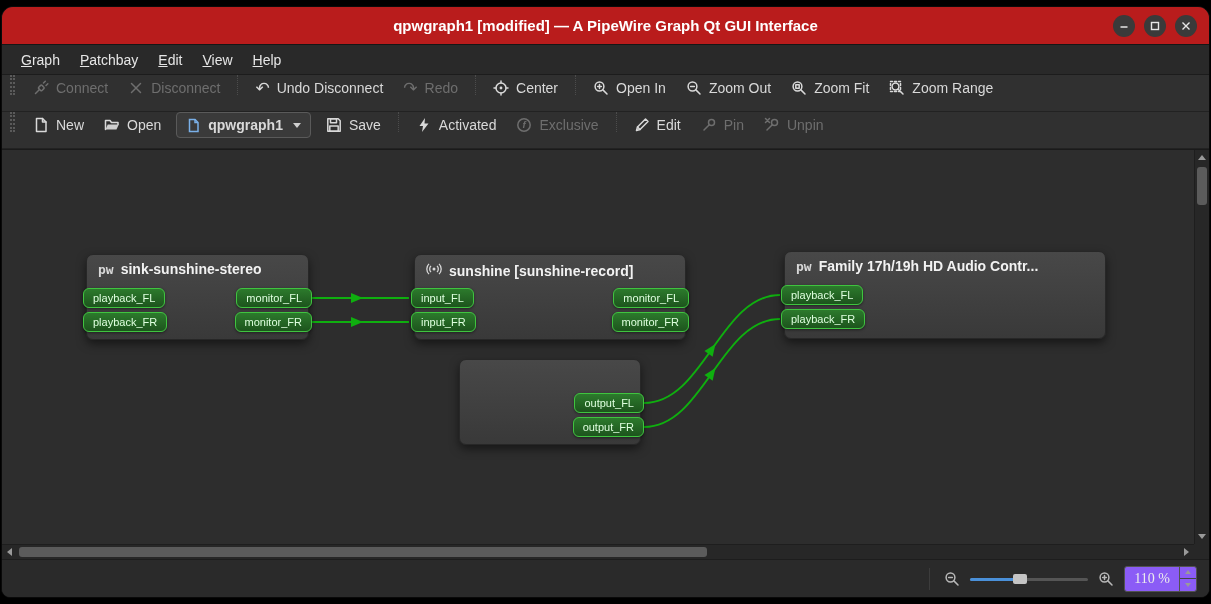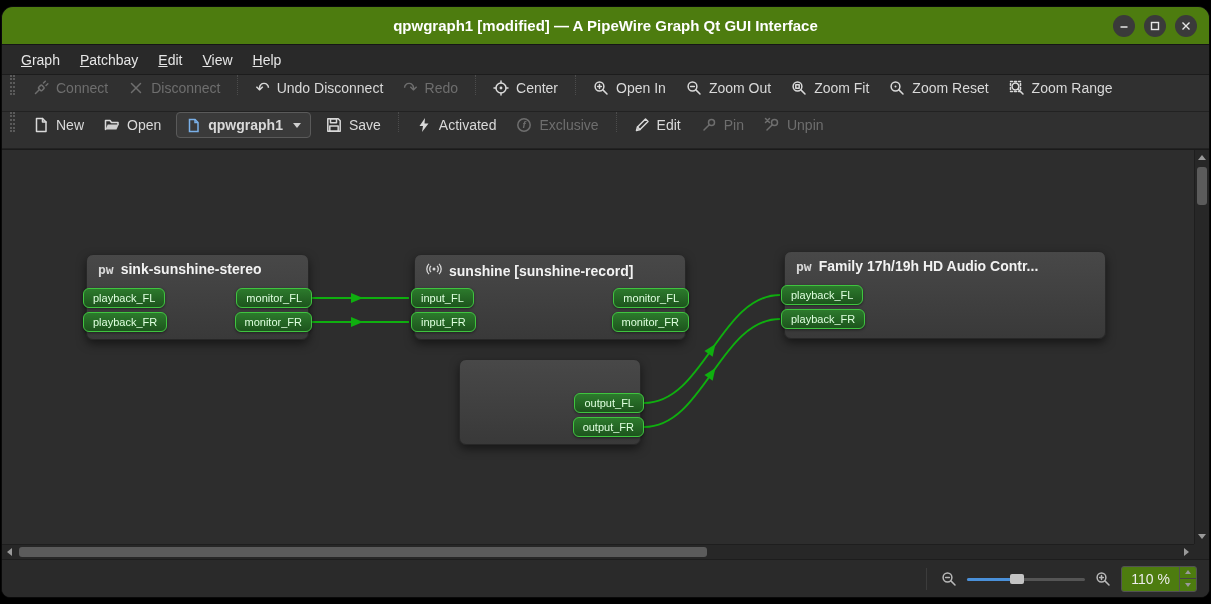--- a/index.html
+++ b/index.html
@@ -6,21 +6,21 @@
   html,body { width:1211px; height:604px; background:#000; overflow:hidden;
               font-family:"Liberation Sans", sans-serif; }
   .window {
     position:absolute; left:1px; right:1px; top:6px; bottom:6px;
     background:#2e2e2e; border:1px solid #0a0a0a;
     border-radius:12px 12px 9px 9px; overflow:hidden;
     display:flex; flex-direction:column;
   }
   
   .titlebar {
-    height:38px; flex:0 0 38px; background:#4d7c0f; border-bottom:1px solid #161616;
+    height:38px; flex:0 0 38px; background:#b91c1c; border-bottom:1px solid #161616;
     display:flex; align-items:center; justify-content:center; position:relative;
   }
   .titlebar .title { color:#fff; font-weight:bold; font-size:15px; }
   .winbtns { position:absolute; right:12px; top:8px; display:flex; gap:9px; }
   .winbtn { width:22px; height:22px; border-radius:50%; background:#3a3a3a;
             display:grid; place-items:center; }
   .winbtn svg { stroke:#e6e6e6; stroke-width:1.4; fill:none; }
   
   .menubar {
     height:30px; flex:0 0 30px; background:#292929; border-bottom:1px solid #1c1c1c;
@@ -97,22 +97,22 @@
                gap:10px; padding:0 12px; color:#cfcfcf; }
   .statusbar svg { stroke:#b8b8b8; fill:none; stroke-width:1.5; stroke-linecap:round; }
   .status-sep { width:0; height:22px; border-left:1px solid #3c3c3c; margin-right:4px; }
   .zslider { position:relative; width:118px; height:20px; }
   .ztrack { position:absolute; left:0; right:0; top:9px; height:3px; background:#555;
             border-radius:2px; }
   .zfill { position:absolute; left:0; width:42%; top:9px; height:3px;
            background:var(--accent,#4a90d9); border-radius:2px; }
   .zhandle { position:absolute; left:calc(42% - 7px); top:5px; width:14px; height:10px;
              background:#c4c4c4; border-radius:2px; }
-  .spinbox { display:flex; align-items:stretch; height:26px; background:#4d7c0f;
-             border:1px solid #525252; border-radius:3px; overflow:hidden; }
+  .spinbox { display:flex; align-items:stretch; height:26px; background:#8b5cf6;
+             border:1px solid #525252; border-radius:3px; overflow:hidden;font-family:Liberation Serif, serif; }
   .spin-value { display:flex; align-items:center; padding:0 9px; color:#ececec;
                 font-size:14px; }
   .spin-arrows { width:17px; border-left:1px solid #525252; display:flex;
                  flex-direction:column; }
   .spin-btn { flex:1; display:grid; place-items:center; }
   .spin-btn + .spin-btn { border-top:1px solid #454545; }
   .spin-btn .tri-up { border-left-width:3.5px; border-right-width:3.5px; border-bottom-width:4px; }
   .spin-btn .tri-down { border-left-width:3.5px; border-right-width:3.5px; border-top-width:4px; }
 </style>
 </head>
@@ -200,28 +200,20 @@
         </svg>
       <span>Zoom Out</span>
     </div>
     <div class="tbtn">
       <svg width="16" height="16">
           <circle cx="6.5" cy="6.5" r="4.4"></circle>
           <line x1="9.9" y1="9.9" x2="14" y2="14"></line>
           <rect x="4.8" y="4.8" width="3.4" height="3.4"></rect>
         </svg>
       <span>Zoom Fit</span>
-    </div>
-    <div class="tbtn">
-      <svg width="16" height="16">
-          <circle cx="6.5" cy="6.5" r="4.4"></circle>
-          <line x1="9.9" y1="9.9" x2="14" y2="14"></line>
-          <circle cx="6.5" cy="6.5" r="1" fill="currentColor" stroke="none"></circle>
-        </svg>
-      <span>Zoom Reset</span>
     </div>
     <div class="tbtn">
       <svg width="16" height="16">
           <rect x="1.5" y="1.5" width="10" height="10" stroke-dasharray="2 2"></rect>
           <circle cx="6.5" cy="6.5" r="3.4"></circle>
           <line x1="9.2" y1="9.2" x2="14" y2="14"></line>
         </svg>
       <span>Zoom Range</span>
     </div>
   </div>

